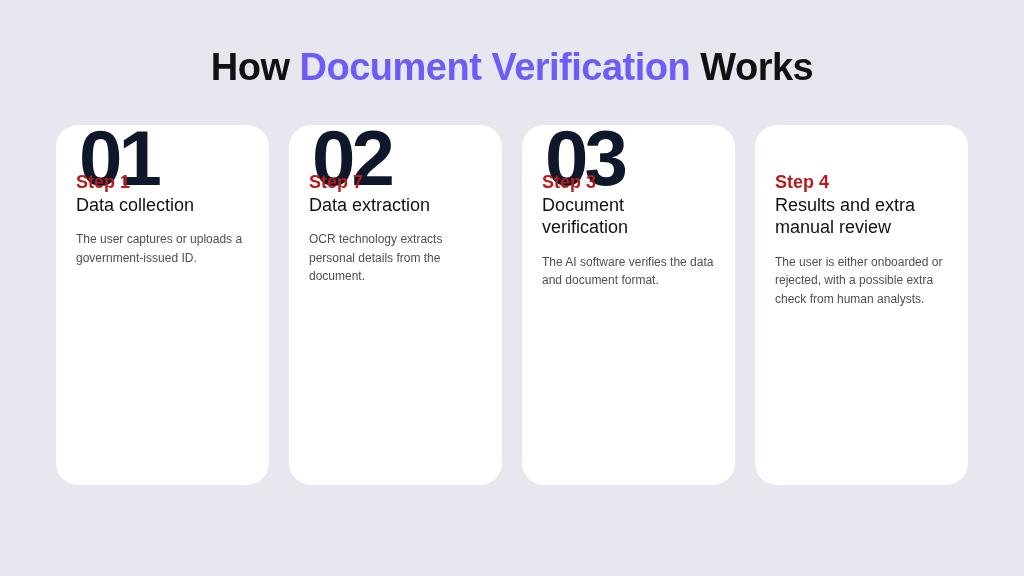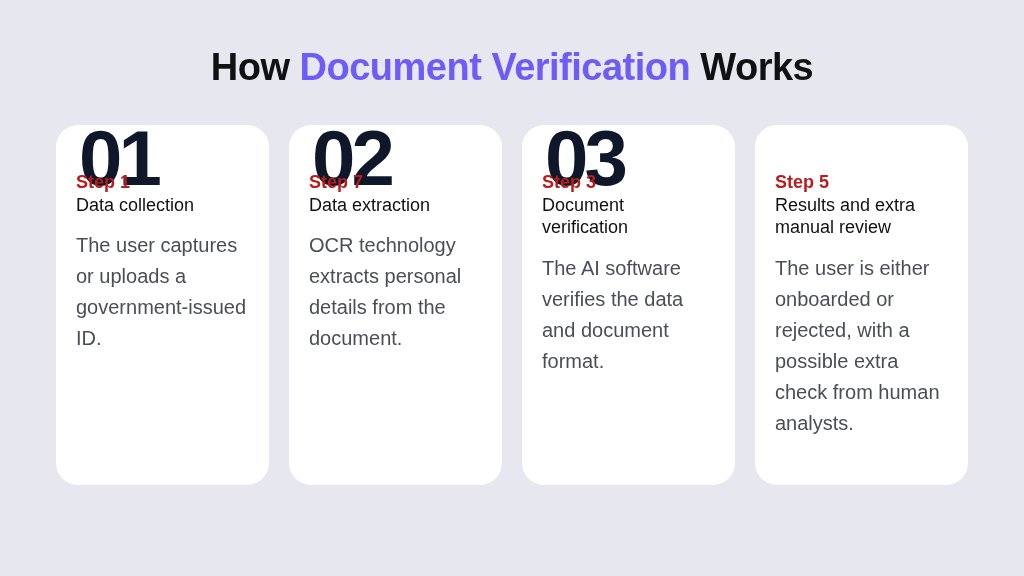--- a/index.html
+++ b/index.html
@@ -59,21 +59,21 @@
     line-height: 1.25;
   }
   .step-title {
     font-size: 18px;
     font-weight: 400;
     color: #111;
     line-height: 1.25;
     margin-bottom: 14px;
   }
   .step-desc {
-    font-size: 20px;
+    font-size: 12px;
     color: #4b4e57;
     line-height: 1.55;
   }
 </style>
 </head>
 <body>
 
 <h1 class="title">
   <span>How </span><span class="accent">Document Verification</span><span> Works</span>
 </h1>
@@ -102,19 +102,19 @@
     <div class="bignum">03</div>
     <div class="card-inner">
       <div class="step-label">Step 3</div>
       <div class="step-title">Document verification</div>
       <div class="step-desc">The AI software verifies the data and document format.</div>
     </div>
   </div>
 
   <div class="card">
     <div class="card-inner">
-      <div class="step-label">Step 5</div>
+      <div class="step-label">Step 4</div>
       <div class="step-title">Results and extra manual review</div>
       <div class="step-desc">The user is either onboarded or rejected, with a possible extra check from human analysts.</div>
     </div>
   </div>
 
 </div>
 
 </body></html>

